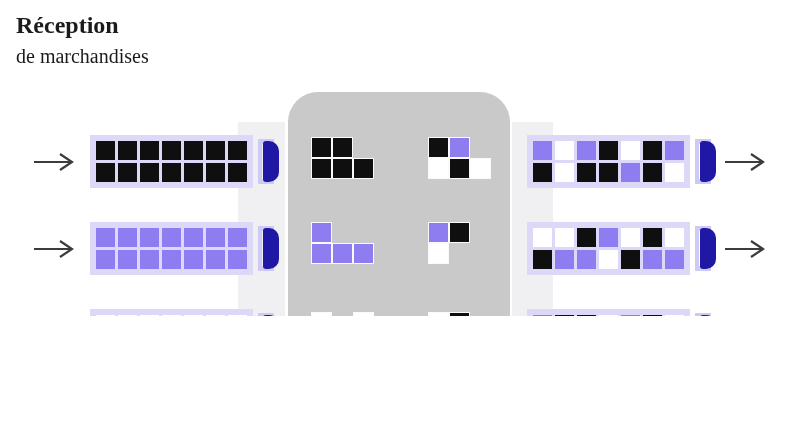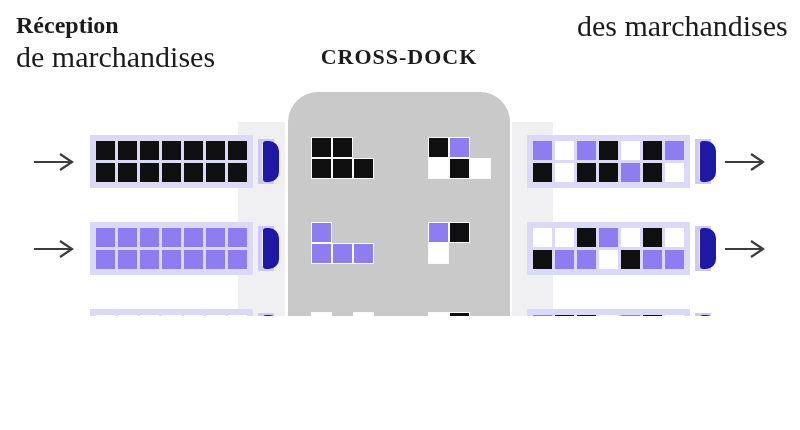--- a/index.html
+++ b/index.html
@@ -7,21 +7,21 @@
     position:relative; width:800px; height:316px; overflow:hidden;
     background:var(--background,#fff);
     font-family:Liberation Serif, serif;
     color:var(--text,#1b1b1b);
   }
   
   .hdr { position:absolute; top:10px; line-height:31px; white-space:nowrap; }
   .hdr-left  { left:16px; }
   .hdr-right { left:577px; }
   .hdr-title { font-size:24px; font-weight:bold; }
-  .hdr-sub   { font-size:30px; font-weight:normal; }
+  .hdr-sub   { font-size:20px; font-weight:normal; }
   .hdr-center {
     position:absolute; left:288px; top:44px; width:222px;
     text-align:center; font-size:22px; font-weight:bold; letter-spacing:1px;
   }
   
   .apron { position:absolute; top:122px; height:246px; background:var(--dock-apron,#f0f0f2); }
   .apron-left  { left:238px; width:47px; }
   .apron-right { left:512px; width:41px; }
   
   .dock-box {
@@ -77,23 +77,21 @@
 </style>
 </head>
 <body>
 
 <div class="page">
 
   <div class="hdr hdr-left">
     <div class="hdr-title">Réception</div>
     <div class="hdr-sub">de marchandises</div>
   </div>
-  <div class="hdr-center">CROSS-DOCK</div>
   <div class="hdr hdr-right">
-    <div class="hdr-sub">des marchandises</div>
   </div>
 
   <div class="apron apron-left"></div>
   <div class="apron apron-right"></div>
 
   <div class="dock-box">
     <div class="cluster cluster-tl">
         <div class="sq black"></div>
         <div class="sq black"></div>
         <div class="sq empty"></div>

